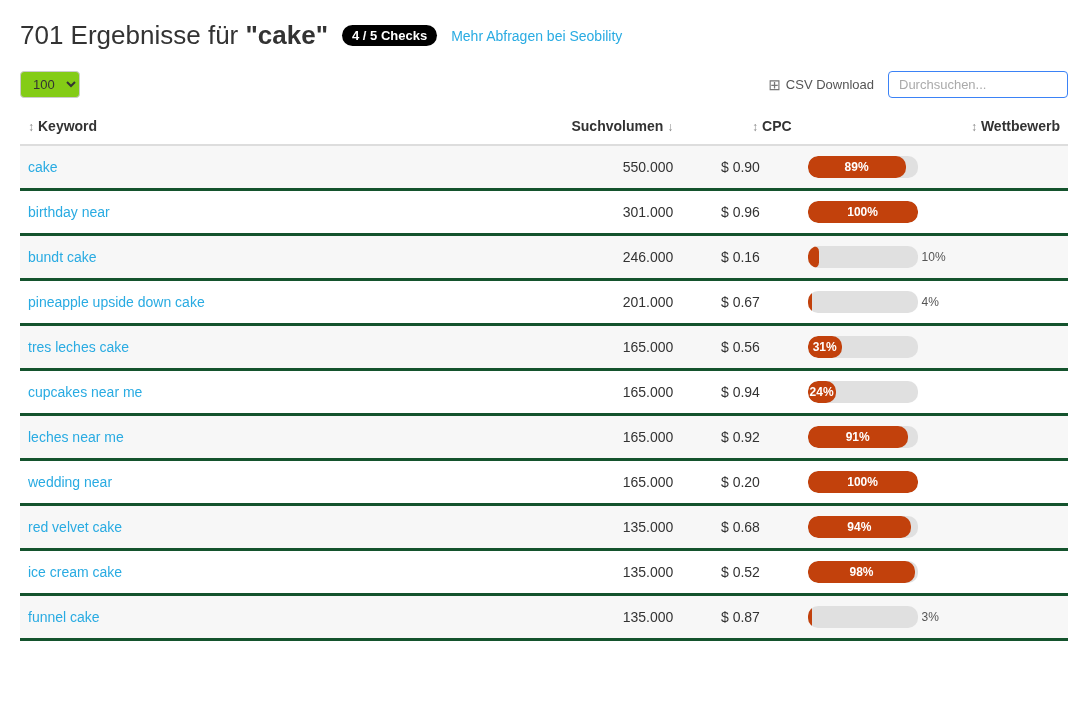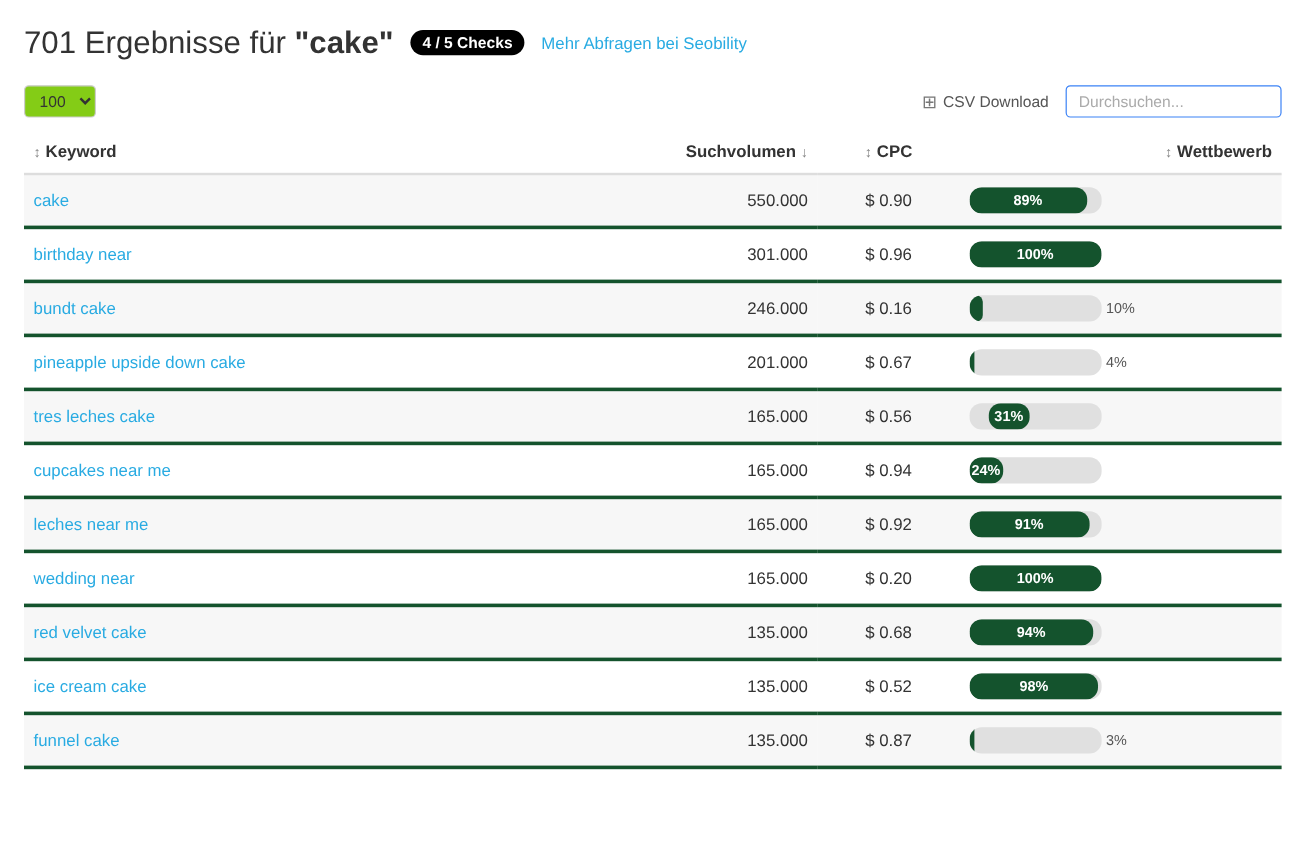--- a/index.html
+++ b/index.html
@@ -104,21 +104,20 @@
       margin-right: 4px;
       color: #888;
       font-size: 12px;
     }
     thead th.col-volume,
     thead th.col-cpc,
     thead th.col-wettbewerb {
       text-align: right;
     }
     thead th.col-cpc {
-      text-align: center;
     }
     tbody tr {
       border-bottom: 3px solid #14532d;
     }
     tbody tr:nth-child(odd) {
       background: #f7f7f7;
     }
     tbody tr:nth-child(even) {
       background: #fff;
     }
@@ -155,21 +154,21 @@
       border-radius: 10px;
       display: flex;
       align-items: center;
       justify-content: center;
       color: #fff;
       font-size: 12px;
       font-weight: bold;
       min-width: 28px;
     }
     .bar-fill.blue {
-      background: #14532d;
+      background: #c2410c;
     }
     .bar-label-outside {
       font-size: 12px;
       color: #555;
       margin-left: 4px;
     }
   </style>
 </head>
 <body>
 
@@ -259,21 +258,21 @@
             <span class="bar-label-outside">4%</span>
           </div>
         </td>
       </tr>
       <tr>
         <td class="keyword-cell"><a href="#">tres leches cake</a></td>
         <td class="volume-cell">165.000</td>
         <td class="cpc-cell">$ 0.56</td>
         <td class="wettbewerb-cell">
           <div class="bar-bg">
-            <div class="bar-fill blue" style="width: 31%; margin-left: 16px;">31%</div>
+            <div class="bar-fill blue" style="width: 31%;">31%</div>
           </div>
         </td>
       </tr>
       <tr>
         <td class="keyword-cell"><a href="#">cupcakes near me</a></td>
         <td class="volume-cell">165.000</td>
         <td class="cpc-cell">$ 0.94</td>
         <td class="wettbewerb-cell">
           <div class="bar-bg">
             <div class="bar-fill blue" style="width: 24%;">24%</div>

